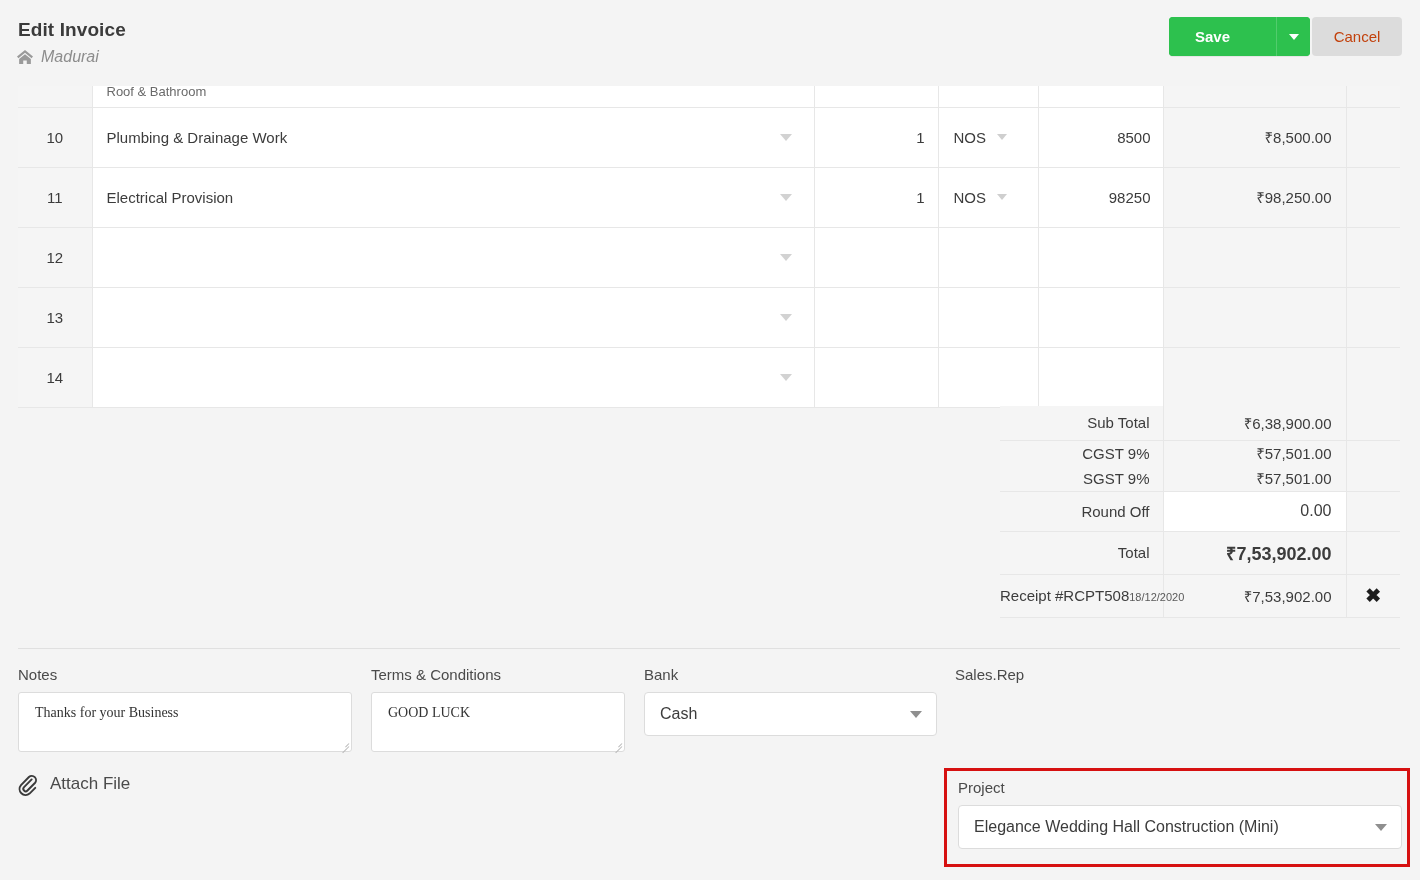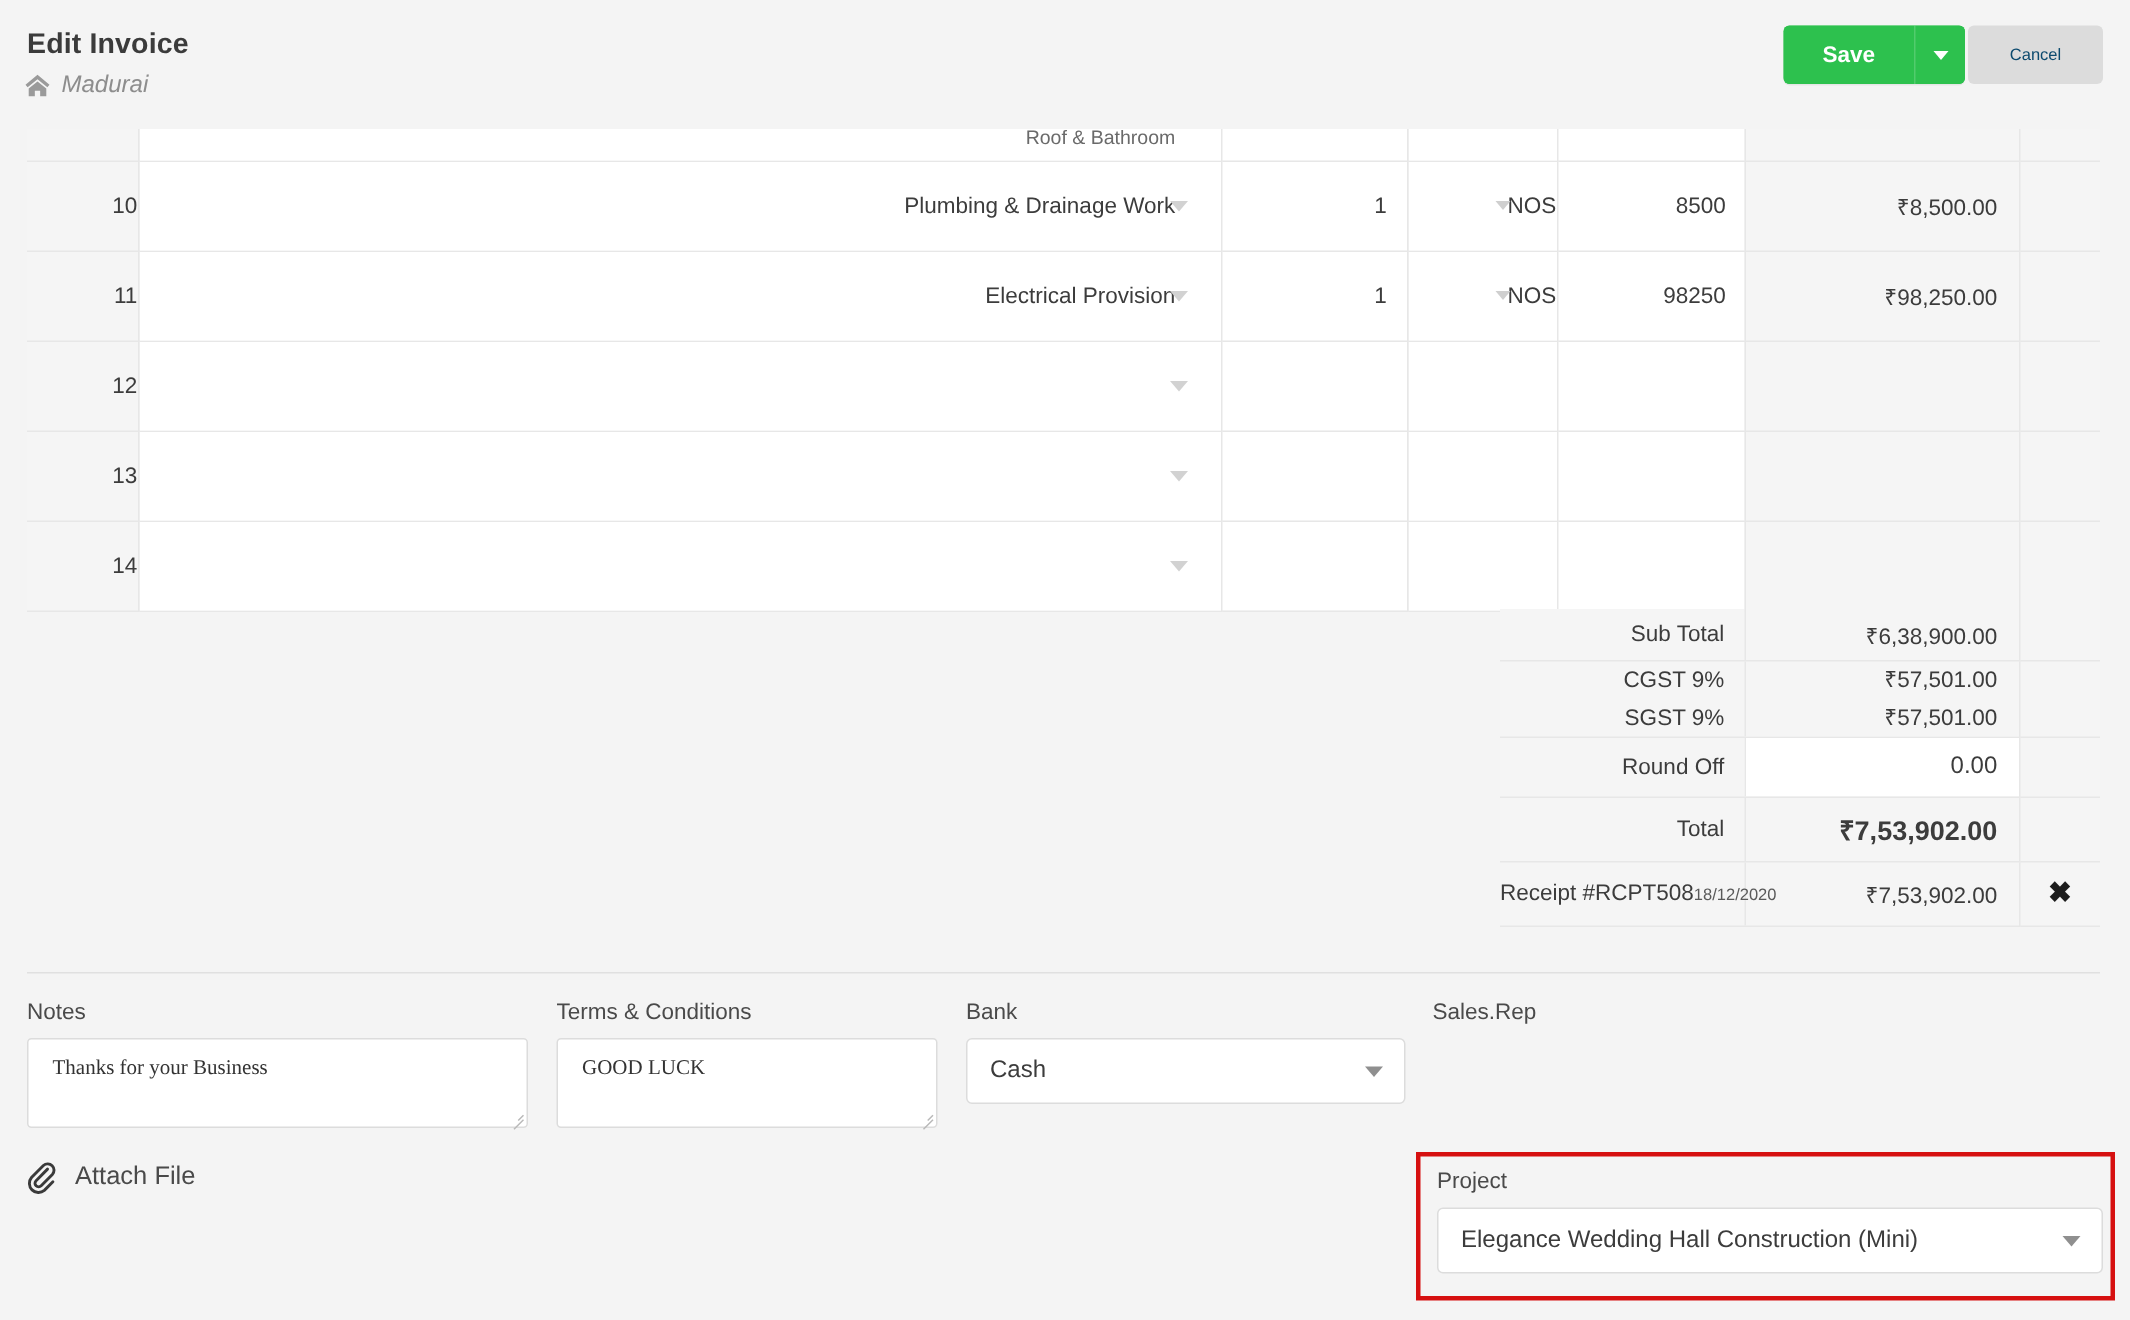--- a/index.html
+++ b/index.html
@@ -25,51 +25,51 @@
     font-size: 16px; font-style: italic; color: #8d8d8d;
   }
   .home-icon { display: inline-block; width: 18px; height: 16px; }
   .home-icon svg { display: block; }
 
   .btn-save-group {
     position: absolute; right: 110px; top: 17px;
     display: flex; align-items: stretch;
     background: #2dc14e; border-radius: 4px; overflow: hidden;
     box-shadow: 0 1px 0 rgba(0,0,0,.06);
+    gap: 20px;
   }
   .btn-save {
     background: #2dc14e; color: #fff; border: none;
     font-family: "Liberation Sans", sans-serif;
     font-size: 15px; font-weight: bold;
     padding: 0 26px; height: 39px; cursor: pointer;
   }
   .btn-save-caret {
     width: 34px; height: 39px; background: #2dc14e; border: none;
     border-left: 1px solid rgba(255,255,255,.18);
     display: flex; align-items: center; justify-content: center; cursor: pointer;
   }
   .caret-white { width: 0; height: 0; border-left: 5px solid transparent; border-right: 5px solid transparent; border-top: 6px solid #fff; }
   .btn-cancel {
     position: absolute; right: 18px; top: 17px;
     width: 90px; height: 39px;
-    background: #dcdcdc; color: #0c4a6e; border: none; border-radius: 4px;
-    font-family: "Liberation Sans", sans-serif; font-size: 11px; cursor: pointer;
+    background: #dcdcdc; color: #c2410c; border: none; border-radius: 4px;
+    font-family: "Liberation Sans", sans-serif; font-size: 15px; cursor: pointer;
   }
 
   
   .items { position: absolute; left: 18px; top: 86px; width: 1382px; }
   .items-table { width: 100%; border-collapse: collapse; table-layout: fixed; }
   .items-table td {
     border-bottom: 1px solid #e7e7e7;
     border-right: 1px solid #e7e7e7;
     background: #fff;
     font-size: 15px; color: #3c3c3c;
     vertical-align: middle;
     padding: 0;
-    text-align: right;
   }
   .items-table tr td:last-child { border-right: none; }
   .c-idx  { width: 74px;  background: #f5f5f5 !important; text-align: center; color: #6f6f6f; font-size: 15px; }
   .c-desc { width: 722px; position: relative; padding: 0 30px 0 14px !important; }
   .c-qty  { width: 124px; text-align: right; padding-right: 13px !important; }
   .c-unit { width: 100px; position: relative; padding-left: 15px !important; }
   .c-rate { width: 125px; text-align: right; padding-right: 12px !important; }
   .c-amt  { width: 183px; background: #f5f5f5 !important; text-align: right; padding-right: 14px !important; color: #b4b4b4; }
   .c-act  { width: 54px;  background: #f5f5f5 !important; }
 

